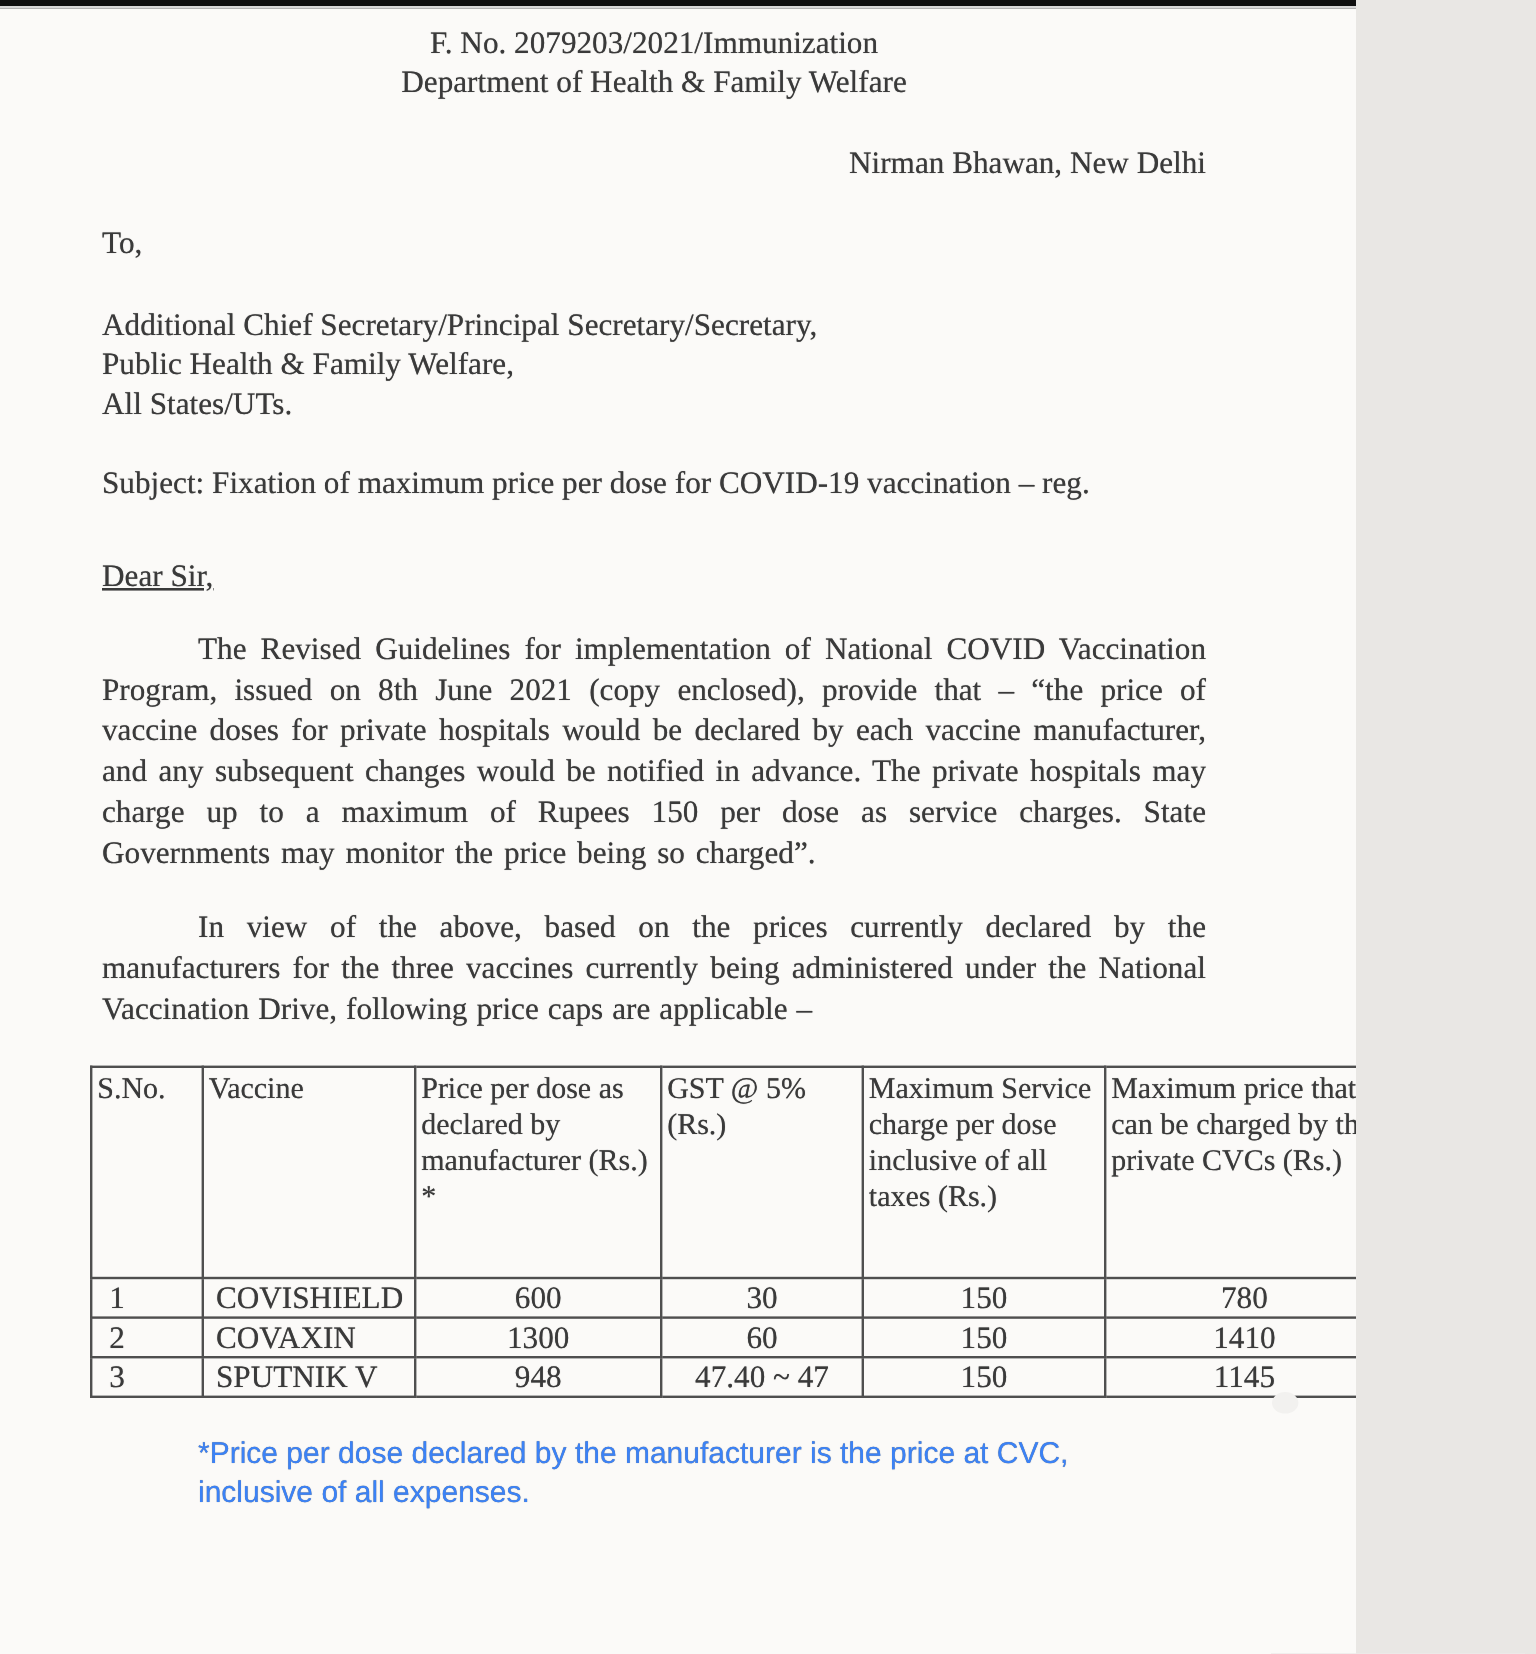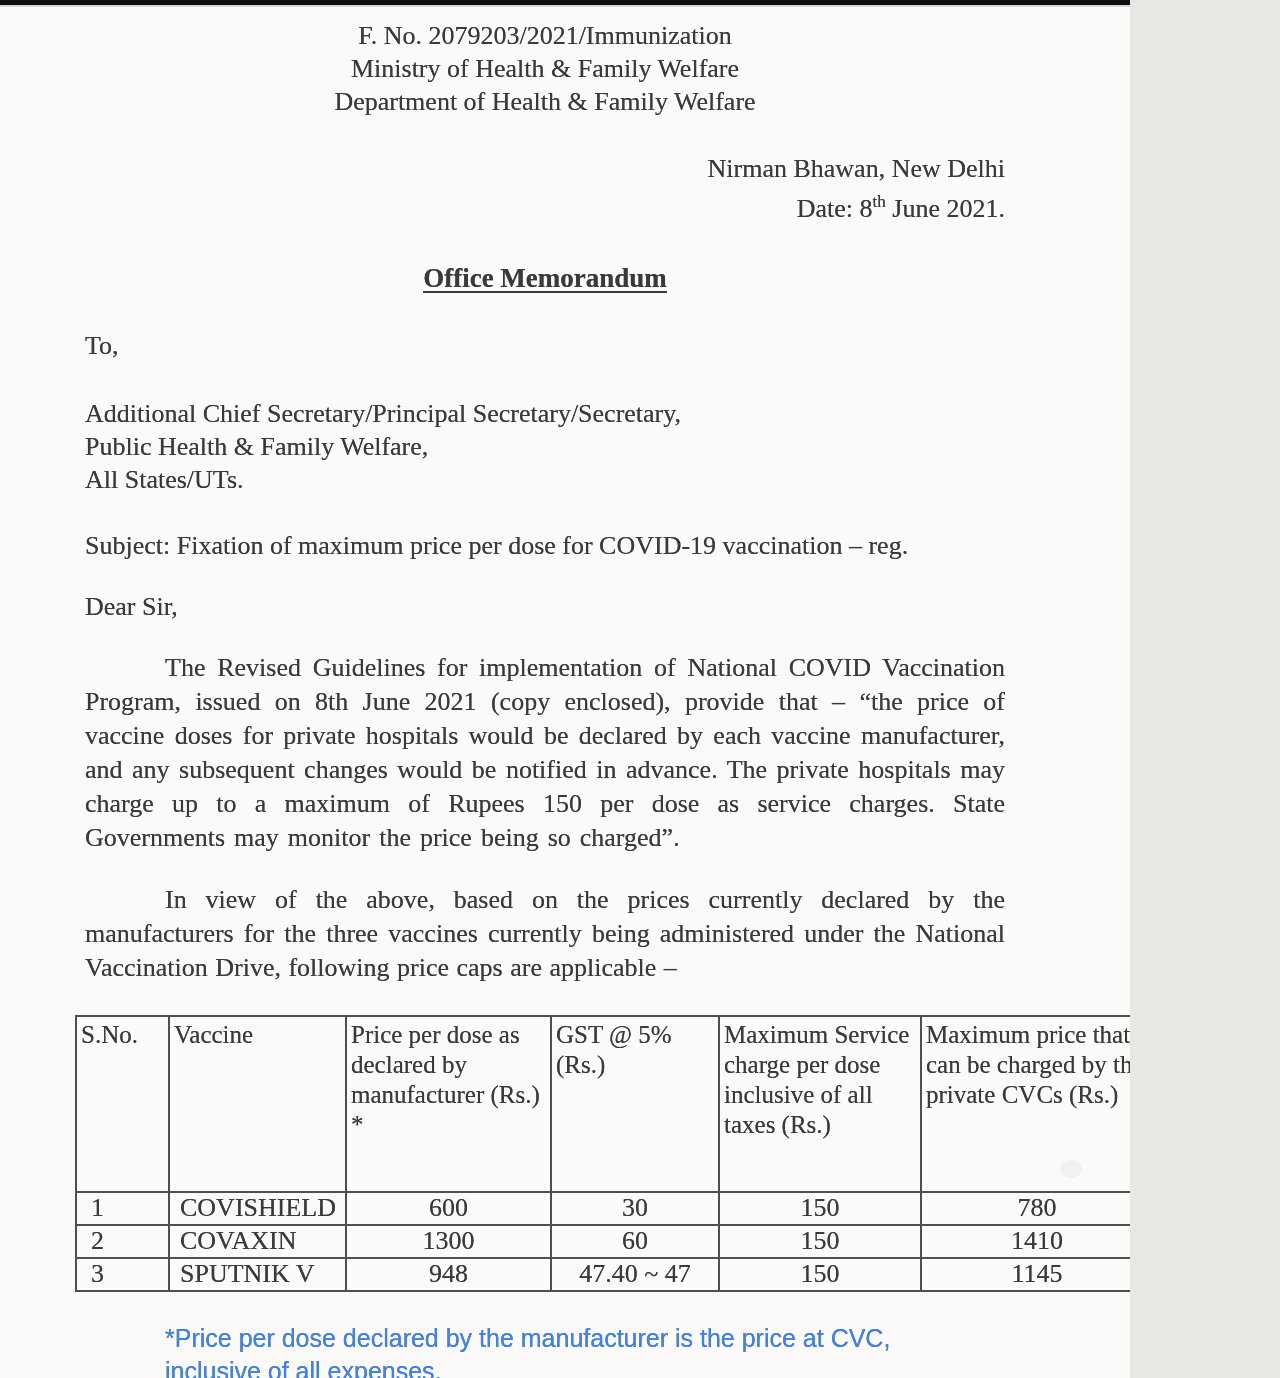--- a/index.html
+++ b/index.html
@@ -44,21 +44,21 @@
   }
   .title-line span {
     font-weight: bold;
     text-decoration: underline;
     text-underline-offset: 4px;
     text-decoration-thickness: 2px;
   }
   .to-line { margin-top: 34px; font-size: 26px; line-height: 33px; }
   .addressee { margin-top: 35px; font-size: 26px; line-height: 33px; }
   .subject-line { margin-top: 33px; font-size: 26px; line-height: 33px; }
-  .greeting-line { margin-top: 28px; font-size: 26px; line-height: 33px; }
+  .greeting-line { margin-top: 44px; font-size: 26px; line-height: 33px; text-decoration: underline; }
   .body-para {
     margin-top: 28px;
     font-size: 26px;
     line-height: 34px;
     text-align: justify;
     text-indent: 80px;
     word-spacing: 2.5px;
   }
   .body-para.second { word-spacing: 1px; }
   table.price-table {
@@ -110,32 +110,27 @@
 </head>
 <body>
 
 <div class="page">
   <div class="topbar"></div>
 
   <div class="doc">
 
     <div class="header-center">
       <div>F. No. 2079203/2021/Immunization</div>
-      <div>Ministry of Health &amp; Family Welfare</div>
       <div>Department of Health &amp; Family Welfare</div>
     </div>
 
     <div class="right-block">
       <div>Nirman Bhawan, New Delhi</div>
-      <div><span>Date: 8</span><sup>th</sup><span> June 2021.</span></div>
-    </div>
-
-    <div class="title-line">
-      <span>Office Memorandum</span>
-    </div>
+    </div>
+
 
     <div class="to-line">To,</div>
 
     <div class="addressee">
       <div>Additional Chief Secretary/Principal Secretary/Secretary,</div>
       <div>Public Health &amp; Family Welfare,</div>
       <div>All States/UTs.</div>
     </div>
 
     <div class="subject-line">Subject: Fixation of maximum price per dose for COVID-19 vaccination – reg.</div>

